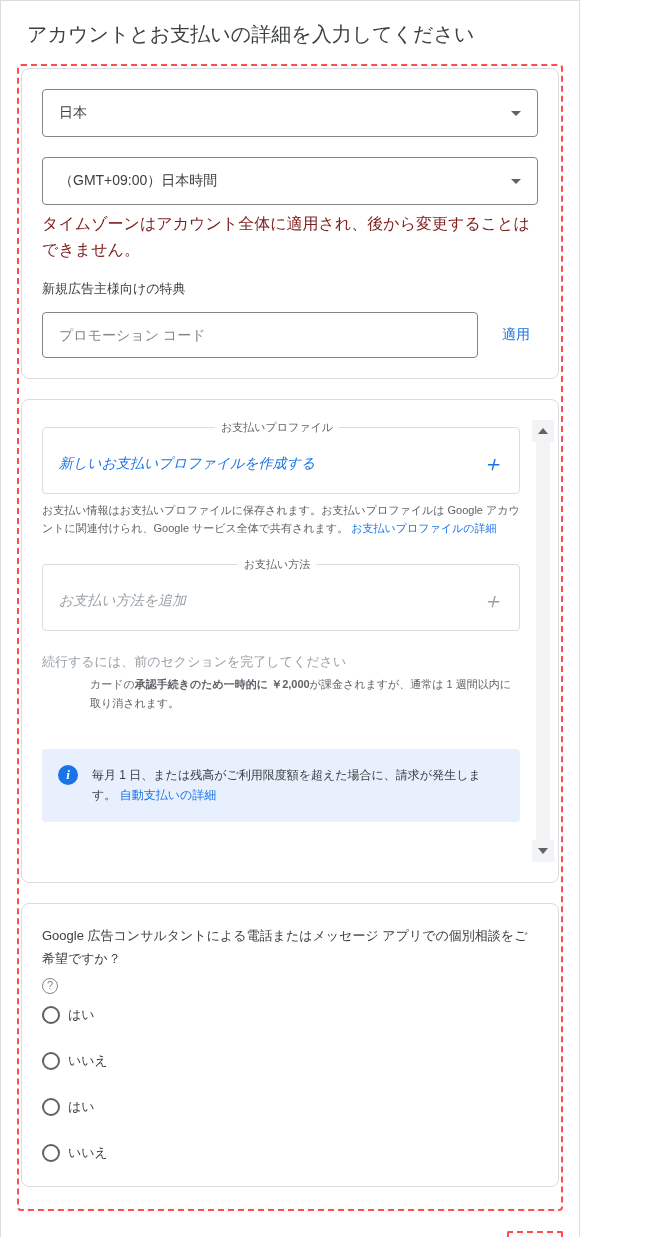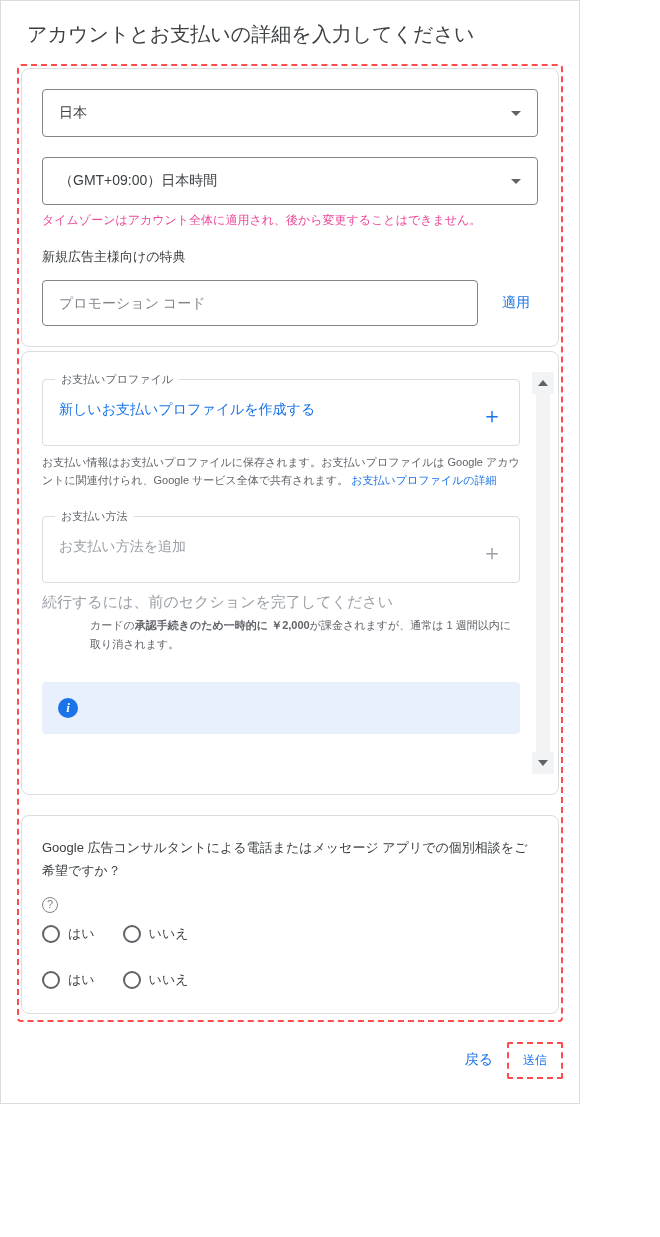--- a/index.html
+++ b/index.html
@@ -22,43 +22,43 @@
 }
 .dashed-highlight {
   border: 2px dashed #ff4d4d;
   border-radius: 4px;
   padding: 2px;
 }
 .card {
   border: 1px solid #dadce0;
   border-radius: 8px;
   padding: 20px;
-  margin-bottom: 4px;
+  margin-bottom: 20px;
   background: #fff;
 }
 .select-box {
   border: 1px solid #80868b;
   border-radius: 4px;
   padding: 14px 16px;
   display: flex;
   align-items: center;
   justify-content: space-between;
   margin-bottom: 20px;
   cursor: pointer;
 }
 .select-box .value { color: #3c4043; font-size: 14px; }
 .arrow-down {
   width: 0; height: 0;
   border-left: 5px solid transparent;
   border-right: 5px solid transparent;
   border-top: 5px solid #5f6368;
 }
 .helper {
-  font-size: 12px;
-  color: #ec4899;
+  font-size: 16px;
+  color: #7f1d1d;
   margin-top: -14px;
   margin-bottom: 18px;
   line-height: 1.6;
 }
 .section-label {
   font-size: 13px;
   color: #3c4043;
   margin-bottom: 14px;
 }
 .promo-row { display: flex; align-items: center; gap: 16px; }
@@ -126,48 +126,49 @@
   border-radius: 4px;
   padding: 14px 16px;
   margin-bottom: 8px;
   position: relative;
 }
 fieldset legend {
   font-size: 11px;
   color: #5f6368;
   padding: 0 6px;
   margin-left: -4px;
+  text-align: center;
 }
 .profile-row {
-  display: flex; justify-content: space-between; 
+  display: flex; justify-content: space-between; align-items: center; font-style: italic;
 }
 .blue-text { color: #1a73e8; font-size: 14px; }
 .plus-icon { color: #1a73e8; font-size: 22px; font-weight: 300; }
 .plus-icon.muted { color: #9aa0a6; }
 
 .small-desc {
   font-size: 11px;
   color: #5f6368;
   line-height: 1.6;
   margin-bottom: 20px;
 }
 .link { color: #1a73e8; cursor: pointer; }
 .placeholder-text { color: #9aa0a6; font-size: 14px; }
 
 .warn-line {
-  font-size: 15px;
+  font-size: 13px;
   color: #9aa0a6;
-  margin: 10px 0 4px 0;
+  margin: 22px 0 4px 0;
 }
 .pending-note {
   font-size: 11px;
   color: #5f6368;
   margin-left: 48px;
   line-height: 1.7;
-  margin-bottom: 28px;
+  margin-bottom: 36px;
 }
 .pending-note b { font-weight: 700; }
 
 .info-box {
   background: #e8f0fe;
   border-radius: 4px;
   padding: 16px;
   display: flex;
   gap: 14px;
   margin-bottom: 40px;
@@ -194,36 +195,37 @@
 
 
 .question {
   font-size: 13px;
   color: #3c4043;
   line-height: 1.8;
   margin-bottom: 12px;
   display: flex;
   align-items: flex-start;
   flex-wrap: wrap;
-  gap: 14px;
+  gap: 8px;
 }
 .help-circle {
   display: inline-flex;
   width: 16px; height: 16px;
   border: 1.5px solid #80868b;
   border-radius: 50%;
   align-items: center; justify-content: center;
   font-size: 11px;
   color: #80868b;
   cursor: pointer;
 }
 .radio-row {
   display: flex;
   gap: 28px;
   margin-bottom: 28px;
+  flex-direction: column;
 }
 .radio-opt {
   display: flex; align-items: center; gap: 8px;
   cursor: pointer;
 }
 .radio-circle {
   width: 18px; height: 18px;
   border: 2px solid #5f6368;
   border-radius: 50%;
 }
@@ -305,20 +307,24 @@
             <span class="plus-icon muted">＋</span>
           </div>
         </fieldset>
         <div class="warn-line">続行するには、前のセクションを完了してください</div>
         <div class="pending-note">
           <span>カードの</span><b><span>承認手続きのため一時的に</span><span> ￥2,000</span></b><span>が課金されますが、通常は 1 週間以内に取り消されます。</span>
         </div>
 
         <div class="info-box">
           <div class="info-icon">i</div>
+          <div class="info-text">
+            <span>毎月 1 日、または残高がご利用限度額を超えた場合に、請求が発生します。</span>
+            <span class="link">自動支払いの詳細</span>
+          </div>
         </div>
 
       </div>
 
       <div class="scrollbar">
         <div class="scroll-arrow">
             <span class="tri-up"></span>
           </div>
         <div class="scroll-track"></div>
         <div class="scroll-arrow">

